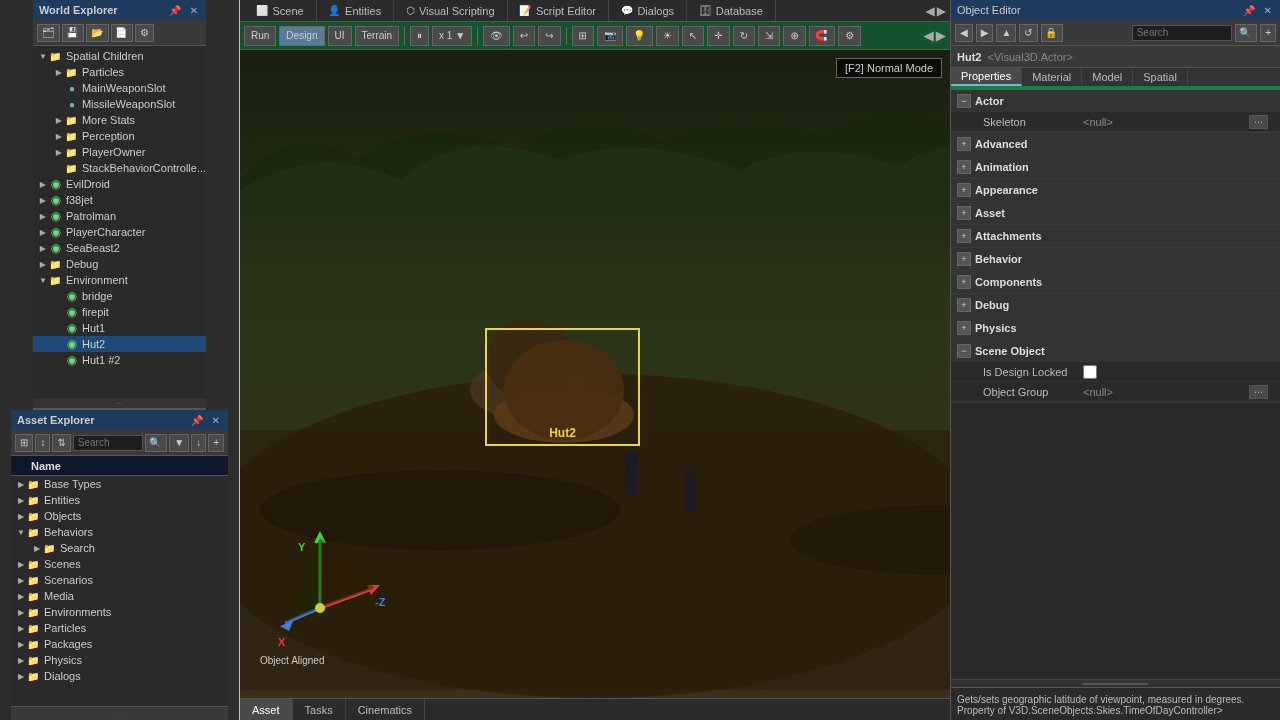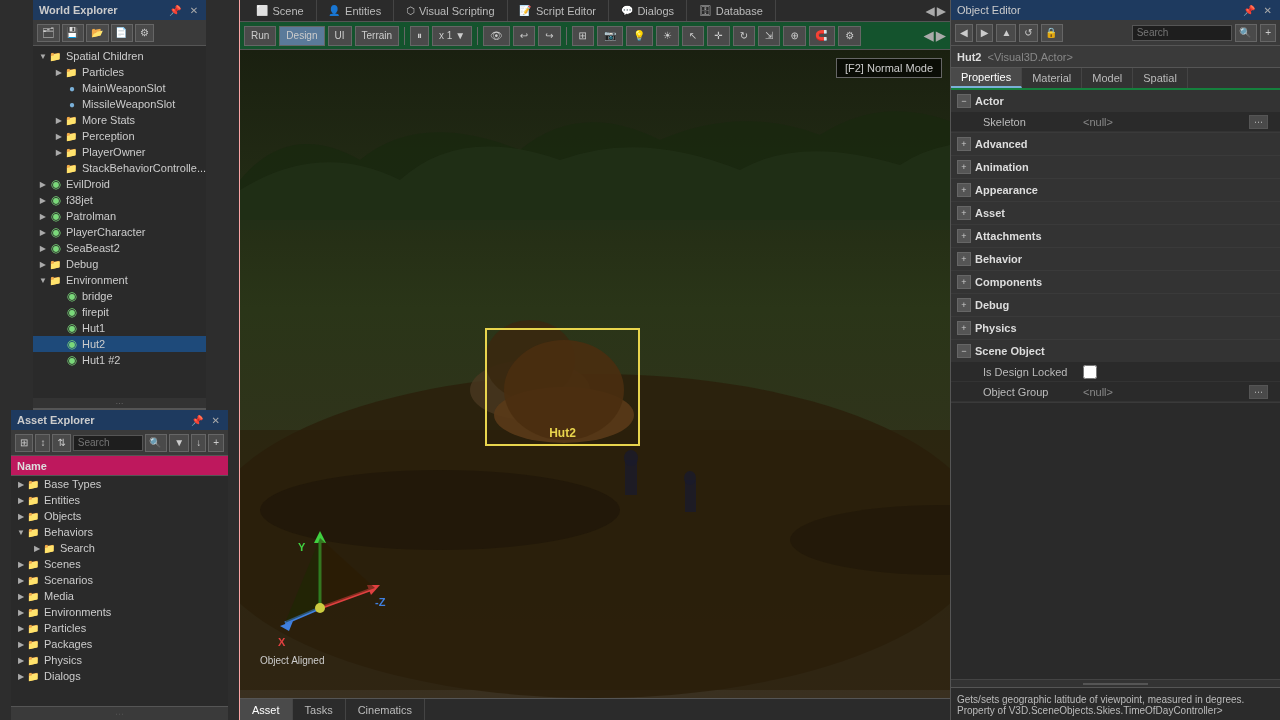--- a/index.html
+++ b/index.html
@@ -27,21 +27,21 @@
     .tree-icon { width: 14px; height: 14px; margin-right: 3px; flex-shrink: 0; display: inline-flex; align-items: center; justify-content: center; font-size: 10px; }
     .tree-label { font-size: 11px; color: #ccc; }
     .folder-icon { color: #c8a050; }
 
     
     .asset-explorer { height: 310px; display: flex; flex-direction: column; overflow: hidden; flex-shrink: 0; }
     .ae-toolbar { background: #3a3a3a; border-bottom: 1px solid #555; padding: 2px 4px; display: flex; align-items: center; gap: 2px; height: 26px; flex-shrink: 0; }
     .ae-toolbar button { background: #4a4a4a; border: 1px solid #666; color: #ccc; font-size: 10px; padding: 1px 4px; cursor: pointer; height: 18px; }
     .ae-search { background: #1e1e1e; border: 1px solid #555; color: #ccc; padding: 1px 4px; height: 16px; font-size: 10px; width: 70px; }
     .ae-tree { flex: 1; overflow-y: auto; background: #2a2a2a; }
-    .ae-header { background: #be185d; border-bottom: 1px solid #555; padding: 2px 6px; display: flex; align-items: center; height: 20px; flex-shrink: 0; }
+    .ae-header { background: #0f172a; border-bottom: 1px solid #555; padding: 2px 20px; display: flex; align-items: center; height: 20px; flex-shrink: 0; }
     .ae-header span { font-weight: bold; font-size: 11px; color: #ddd; }
     .ae-scroll-bottom { height: 14px; background: #3a3a3a; display: flex; align-items: center; justify-content: center; border-top: 1px solid #555; flex-shrink: 0; }
 
     
     .center-panel { flex: 1; display: flex; flex-direction: column; overflow: hidden; }
     .scene-toolbar { background: #2b2b2b; border-bottom: 1px solid #555; height: 22px; display: flex; align-items: center; padding: 0 4px; flex-shrink: 0; }
     .scene-tabs { display: flex; height: 100%; }
     .scene-tab { padding: 0 12px; display: flex; align-items: center; font-size: 11px; color: #bbb; cursor: pointer; border-right: 1px solid #444; height: 100%; }
     .scene-tab-icon { margin-right: 4px; font-size: 10px; }
 
@@ -61,21 +61,21 @@
 
     
     .right-panel { width: 330px; display: flex; flex-direction: column; background: #2d2d2d; border-left: 1px solid #555; flex-shrink: 0; }
     .oe-title-bar { background: #1e3a5f; color: #ccc; padding: 2px 6px; font-size: 11px; display: flex; align-items: center; justify-content: space-between; height: 20px; flex-shrink: 0; }
     .oe-toolbar { background: #3a3a3a; border-bottom: 1px solid #555; padding: 2px 4px; display: flex; align-items: center; gap: 3px; height: 26px; flex-shrink: 0; }
     .oe-toolbar button { background: #4a4a4a; border: 1px solid #666; color: #ccc; font-size: 10px; padding: 1px 4px; cursor: pointer; height: 18px; }
     .oe-search { background: #1e1e1e; border: 1px solid #555; color: #ccc; padding: 1px 4px; height: 16px; font-size: 10px; width: 100px; }
 
     .oe-object-bar { background: #3a3a3a; border-bottom: 1px solid #555; padding: 2px 6px; display: flex; align-items: center; height: 22px; flex-shrink: 0; }
 
-    .oe-tabs { display: flex; background: #333; border-bottom: 2px solid #15803d; height: 22px; flex-shrink: 0; }
+    .oe-tabs { display: flex; background: #333; border-bottom: 4px solid #15803d; height: 22px; flex-shrink: 0; }
     .oe-tab { padding: 0 10px; display: flex; align-items: center; font-size: 11px; color: #bbb; cursor: pointer; border-right: 1px solid #444; height: 100%; }
     .oe-tab.active { background: #4a4a4a; color: #fff; border-bottom: 2px solid #7ab0d8; }
 
     .oe-props { flex: 1; overflow-y: auto; background: #2a2a2a; }
     .prop-group { border-bottom: 1px solid #3a3a3a; }
     .prop-group-header { display: flex; align-items: center; padding: 3px 6px; background: #333; cursor: pointer; height: 22px; }
     .prop-group-toggle { width: 14px; height: 14px; background: #555; border: 1px solid #666; display: inline-flex; align-items: center; justify-content: center; font-size: 9px; color: #ccc; margin-right: 4px; flex-shrink: 0; }
     .prop-group-label { font-size: 11px; color: #ddd; font-weight: bold; }
     .prop-row { display: flex; align-items: center; padding: 2px 12px; border-bottom: 1px solid #333; min-height: 20px; }
     .prop-key { width: 120px; font-size: 11px; color: #bbb; flex-shrink: 0; padding-left: 20px; }

